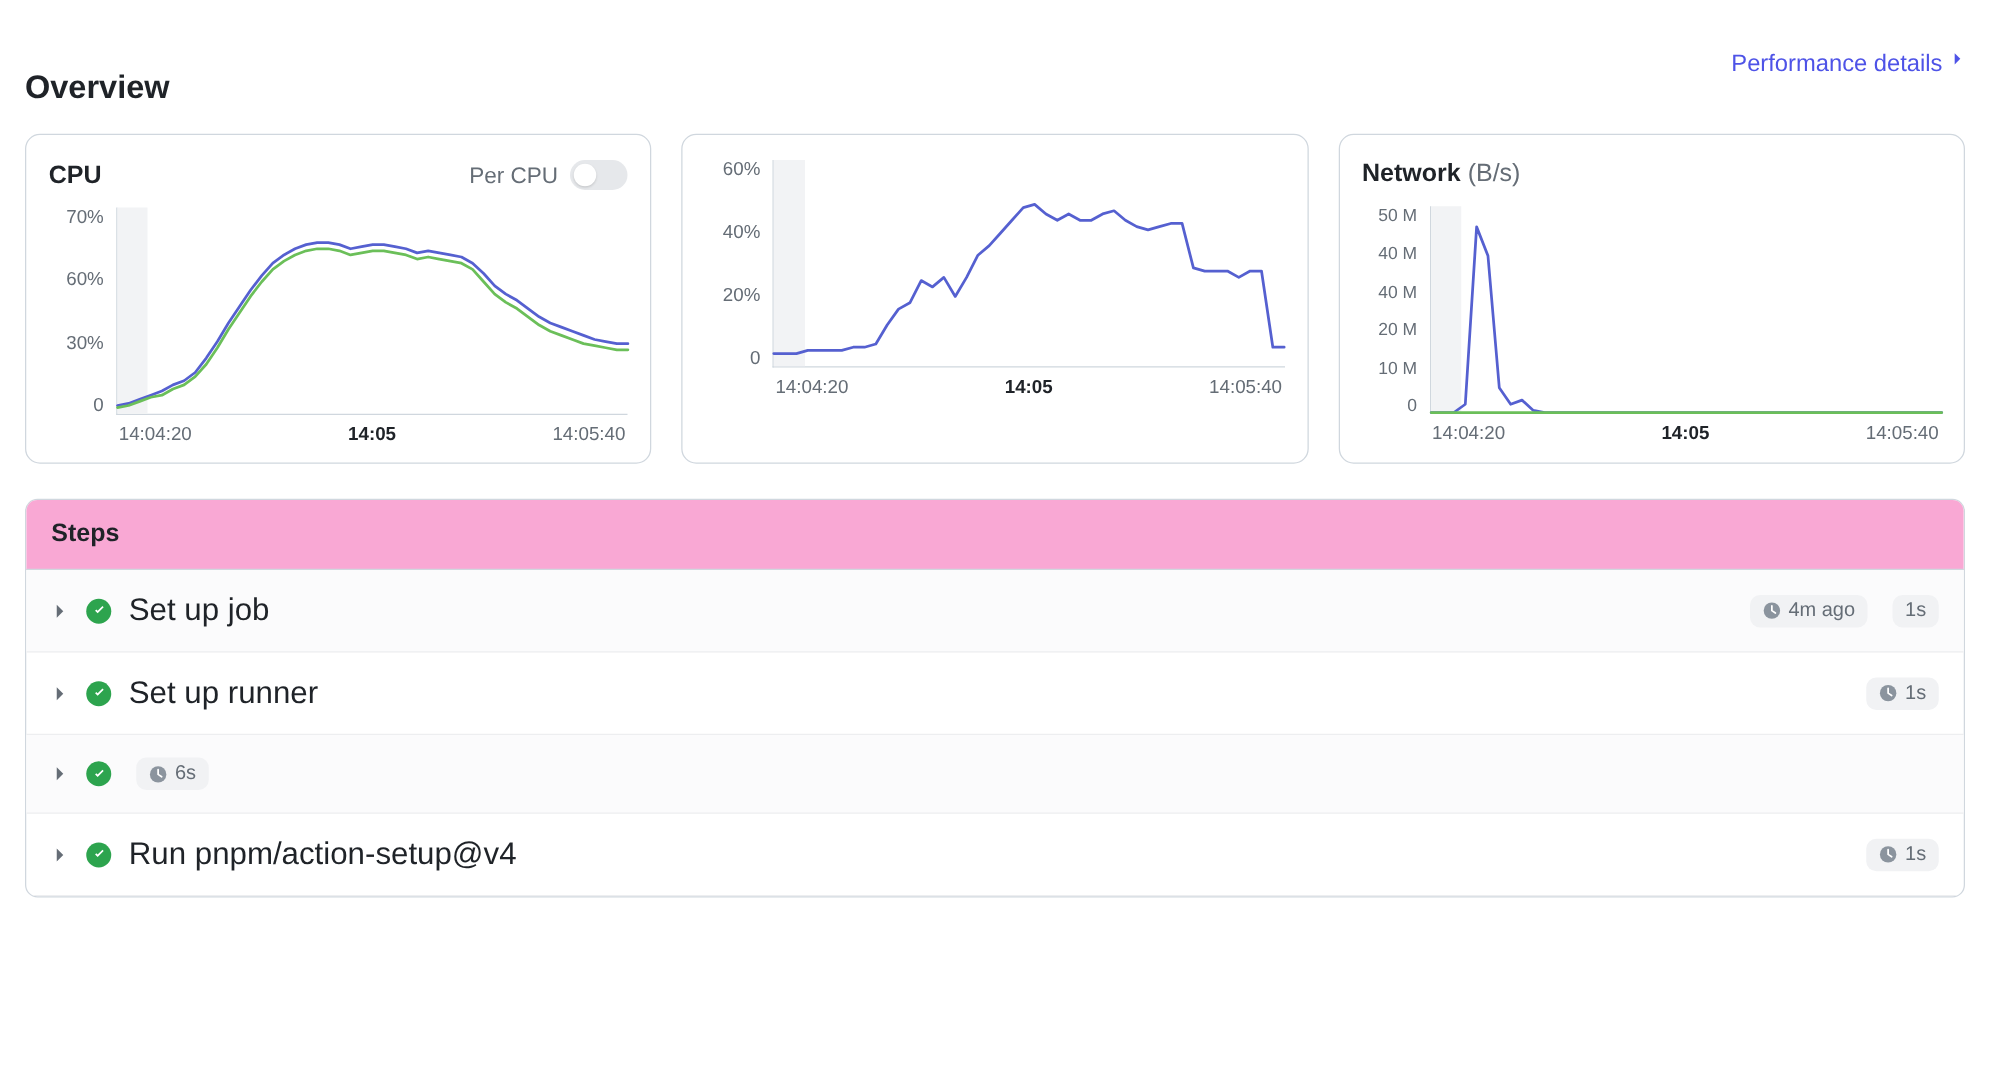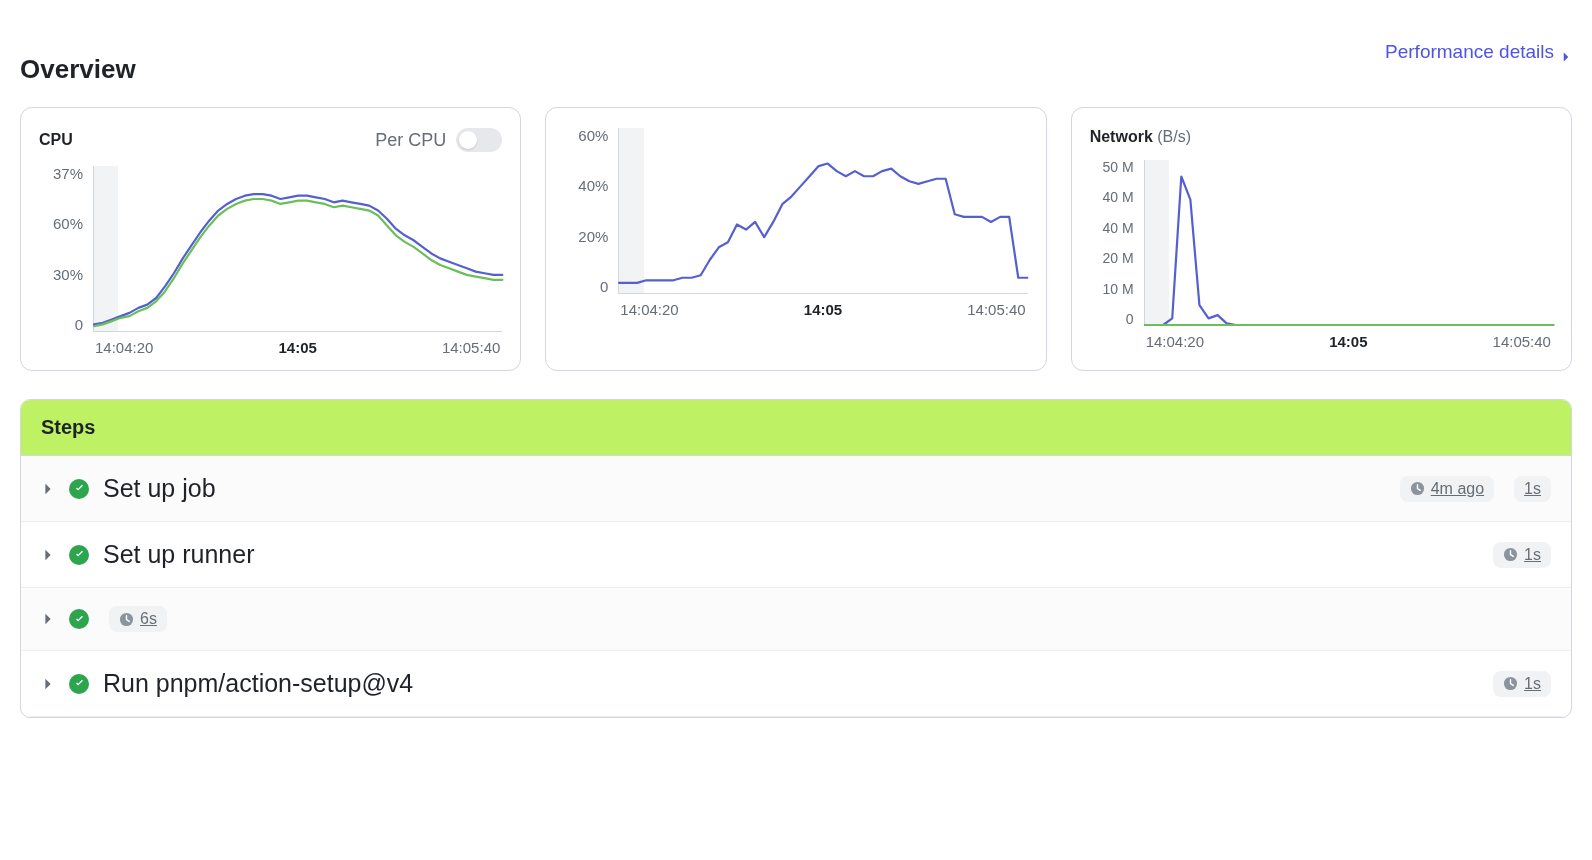--- a/index.html
+++ b/index.html
@@ -19,21 +19,21 @@
     font-size: 26px;
     font-weight: 600;
     color: #1f2328;
     margin-top: 36px;
   }
   .perf-link {
     font-size: 19px;
     color: #4e53e7;
     text-decoration: none;
     display: inline-flex;
-    align-items: flex-end;
+    align-items: flex-start;
     gap: 6px;
   }
   .perf-link svg { width: 12px; height: 12px; }
   .cards {
     display: flex;
     gap: 24px;
     margin-bottom: 28px;
   }
   .card {
     flex: 1;
@@ -42,21 +42,21 @@
     padding: 20px 18px 14px 18px;
     background: #fff;
   }
   .card-header {
     display: flex;
     justify-content: space-between;
     align-items: center;
     margin-bottom: 14px;
   }
   .card-title {
-    font-size: 16px;
+    font-size: 20px;
     font-weight: 600;
     color: #1f2328;
   }
   .card-title .unit {
     font-weight: 400;
     color: #656d76;
   }
   .toggle-wrap {
     display: flex;
     align-items: center;
@@ -131,21 +131,21 @@
   }
   .xlabels span.mid { font-weight: 700; color: #1f2328; }
 
   
   .steps-panel {
     border: 1px solid #d0d7de;
     border-radius: 10px;
     overflow: hidden;
   }
   .steps-header {
-    background: #bef264;
+    background: #f9a8d4;
     padding: 16px 20px;
     font-size: 20px;
     font-weight: 600;
     color: #1f2328;
     border-bottom: 1px solid #d0d7de;
   }
   .step-row {
     display: flex;
     align-items: center;
     padding: 18px 20px;
@@ -176,21 +176,20 @@
   .pill {
     display: inline-flex;
     align-items: center;
     gap: 6px;
     background: #f1f2f4;
     border-radius: 8px;
     padding: 4px 10px;
     font-size: 16px;
     color: #656d76;
     margin-left: 6px;
-    text-decoration: underline;
   }
   .pill svg { width: 15px; height: 15px; fill: #8b949e; }
 </style>
 </head>
 <body>
 
 <div class="header-row">
   <h2 class="overview-title">Overview</h2>
   <a href="#" class="perf-link">
     <span>Performance details</span>
@@ -205,21 +204,21 @@
   <div class="card">
     <div class="card-header">
       <div class="card-title">CPU</div>
       <div class="toggle-wrap">
         <span class="toggle-label">Per CPU</span>
         <div class="toggle"></div>
       </div>
     </div>
     <div class="plot">
       <div class="ylabels">
-        <span>37%</span>
+        <span>70%</span>
         <span>60%</span>
         <span>30%</span>
         <span>0</span>
       </div>
       <div class="plot-area">
         <div class="shade"></div>
         <svg viewBox="0 0 100 100" preserveAspectRatio="none">
             <polyline points="0.00,96.00 2.17,95.00 4.35,93.00 6.52,91.00 8.70,89.00 10.87,86.00 13.04,84.00 15.22,80.00 17.39,73.00 19.57,65.00 21.74,56.00 23.91,48.00 26.09,40.00 28.26,33.00 30.43,27.00 32.61,23.00 34.78,20.00 36.96,18.00 39.13,17.00 41.30,17.00 43.48,18.00 45.65,20.00 47.83,19.00 50.00,18.00 52.17,18.00 54.35,19.00 56.52,20.00 58.70,22.00 60.87,21.00 63.04,22.00 65.22,23.00 67.39,24.00 69.57,27.00 71.74,32.00 73.91,38.00 76.09,42.00 78.26,45.00 80.43,49.00 82.61,53.00 84.78,56.00 86.96,58.00 89.13,60.00 91.30,62.00 93.48,64.00 95.65,65.00 97.83,66.00 100.00,66.00" fill="none" stroke="#5560d0" stroke-width="2.2" vector-effect="non-scaling-stroke" stroke-linejoin="round" stroke-linecap="round"></polyline>
             <polyline points="0.00,97.00 2.17,96.00 4.35,94.00 6.52,92.00 8.70,91.00 10.87,88.00 13.04,86.00 15.22,82.00 17.39,76.00 19.57,68.00 21.74,59.00 23.91,51.00 26.09,43.00 28.26,36.00 30.43,30.00 32.61,26.00 34.78,23.00 36.96,21.00 39.13,20.00 41.30,20.00 43.48,21.00 45.65,23.00 47.83,22.00 50.00,21.00 52.17,21.00 54.35,22.00 56.52,23.00 58.70,25.00 60.87,24.00 63.04,25.00 65.22,26.00 67.39,27.00 69.57,30.00 71.74,36.00 73.91,42.00 76.09,46.00 78.26,49.00 80.43,53.00 82.61,57.00 84.78,60.00 86.96,62.00 89.13,64.00 91.30,66.00 93.48,67.00 95.65,68.00 97.83,69.00 100.00,69.00" fill="none" stroke="#6bbf59" stroke-width="2.2" vector-effect="non-scaling-stroke" stroke-linejoin="round" stroke-linecap="round"></polyline>
           </svg>

